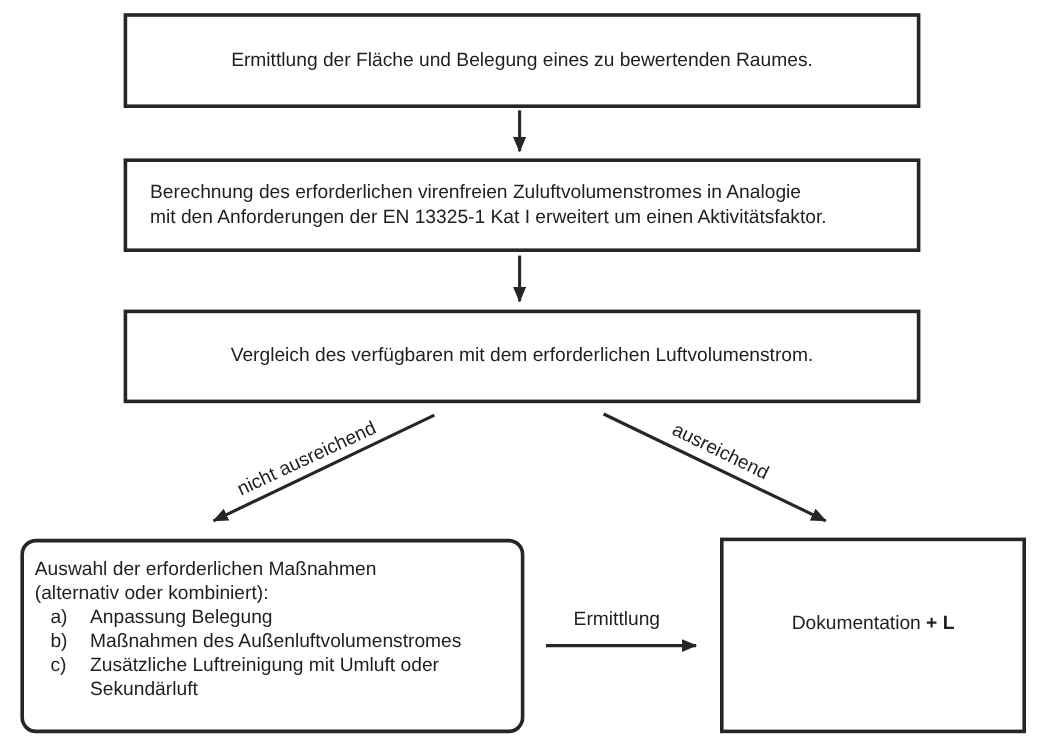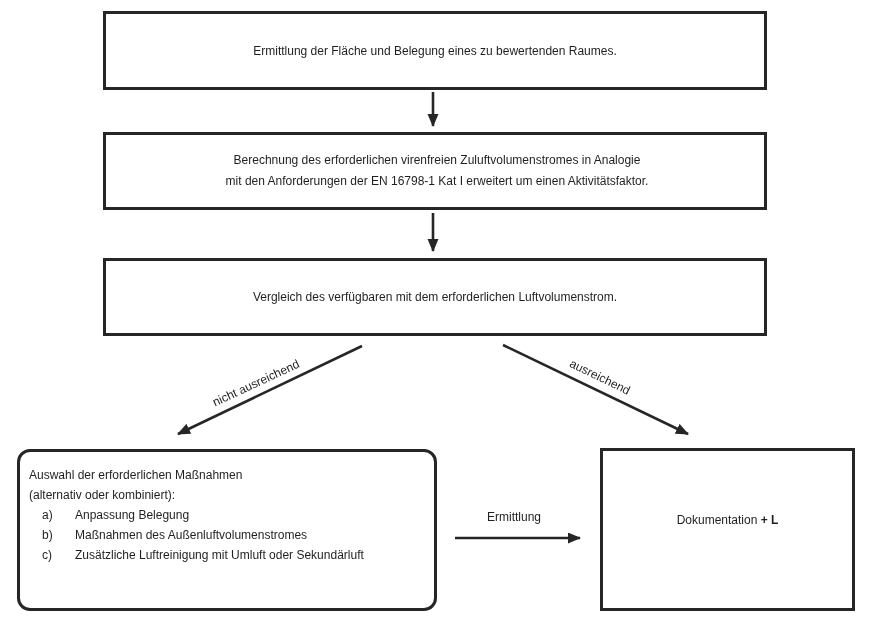--- a/index.html
+++ b/index.html
@@ -1,32 +1,32 @@
 <!DOCTYPE html>
 <html><head>
 <meta charset="utf-8">
 <style>
   html,body { margin:0; padding:0; background:#ffffff; }
   .canvas {
     position:relative; width:872px; height:629px; background:#ffffff;
     font-family:"Liberation Sans","DejaVu Sans",sans-serif;
-    color:#1f1f1f; font-size:12px; overflow:hidden;
+    color:#1f1f1f; font-size:16px; overflow:hidden;
   }
   .arrow-layer { position:absolute; left:0; top:0; width:872px; height:629px; pointer-events:none; }
   .box {
     position:absolute; border:3px solid #262626; background:#ffffff; box-sizing:border-box;
   }
   .box-step1 {
     left:103px; top:11px; width:664px; height:79px;
     display:flex; align-items:center; justify-content:center; text-align:center;
   }
   .box-step2 {
     left:103px; top:132px; width:664px; height:78px;
     display:flex; flex-direction:column; justify-content:center;
-    padding-left:4px; line-height:21px;text-align:center;
+    padding-left:19px; line-height:21px;
   }
   .box-step2 .line { white-space:nowrap; }
   .box-step3 {
     left:103px; top:258px; width:664px; height:78px;
     display:flex; align-items:center; justify-content:center; text-align:left;
   }
   .box-measures {
     left:17px; top:449px; width:420px; height:162px;
     padding:13px 8px 0 9px; line-height:20px;border-radius:13px;
   }
@@ -61,21 +61,21 @@
     <line x1="503" y1="345" x2="688" y2="434" stroke="#262626" stroke-width="2.6" marker-end="url(#ah)"></line>
     <line x1="455" y1="538" x2="580" y2="538" stroke="#262626" stroke-width="2.6" marker-end="url(#ah)"></line>
   </svg>
 
   <div class="box box-step1">
     <div>Ermittlung der Fläche und Belegung eines zu bewertenden Raumes.</div>
   </div>
 
   <div class="box box-step2">
     <div class="line">Berechnung des erforderlichen virenfreien Zuluftvolumenstromes in Analogie</div>
-    <div class="line">mit den Anforderungen der EN 16798-1 Kat I erweitert um einen Aktivitätsfaktor.</div>
+    <div class="line">mit den Anforderungen der EN 13325-1 Kat I erweitert um einen Aktivitätsfaktor.</div>
   </div>
 
   <div class="box box-step3">
     <div>Vergleich des verfügbaren mit dem erforderlichen Luftvolumenstrom.</div>
   </div>
 
   <div class="flow-label label-not-sufficient">nicht ausreichend</div>
   <div class="flow-label label-sufficient">ausreichend</div>
   <div class="flow-label label-implementation">Ermittlung</div>
 

